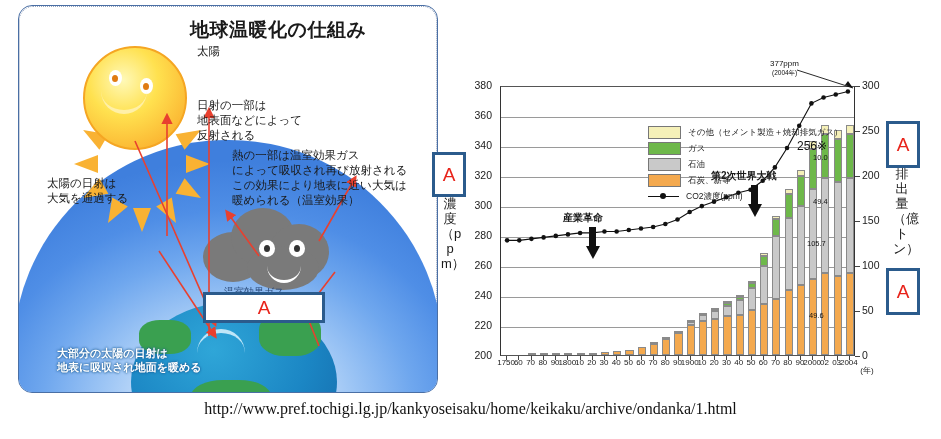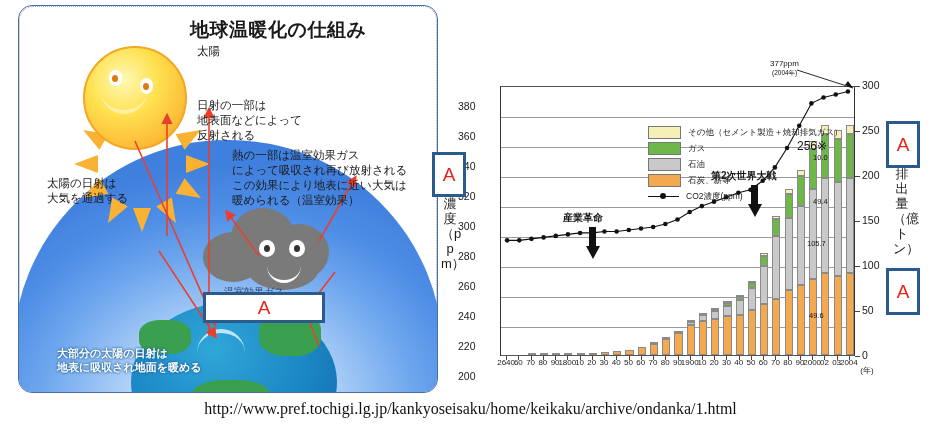--- a/index.html
+++ b/index.html
@@ -57,21 +57,21 @@
   #abox-ylabel-left{left:432px;top:152px;width:34px;height:45px;}
   #abox-ylabel-r1{left:886px;top:121px;width:34px;height:47px;}
   #abox-ylabel-r2{left:886px;top:268px;width:34px;height:47px;}
 
   
   #chart-panel{position:absolute;left:440px;top:60px;width:470px;height:330px;}
   #plot{position:absolute;left:60px;top:26px;width:355px;height:270px;
     border:1px solid #555;border-left:1.3px solid #333;border-right:1.3px solid #333;
     background:#fff;box-sizing:border-box;}
   .grid-line{position:absolute;left:0;width:100%;height:1px;background:#9a9a9a;}
-  .ytick{position:absolute;font-size:10.5px;width:34px;margin-top:21px;}
+  .ytick{position:absolute;font-size:10.5px;text-align:right;width:34px;}
   .ytick-r{position:absolute;font-size:10.5px;text-align:left;width:30px;}
   .tickmark{position:absolute;width:1px;height:4px;background:#444;}
   .tickmark-r{position:absolute;width:5px;height:1px;background:#444;}
   #bars{position:absolute;left:0;bottom:0;width:100%;height:100%;}
   .bar{position:absolute;bottom:0;box-sizing:border-box;}
   .seg{position:absolute;left:0;width:100%;box-sizing:border-box;border:0.5px solid #8a8a8a;}
   #xlabels{position:absolute;left:60px;top:298px;width:355px;height:14px;}
   .xlab{position:absolute;font-size:8px;text-align:center;width:22px;margin-left:-11px;
     white-space:nowrap;}
   #xunit{position:absolute;left:417px;top:306px;font-size:8px;line-height:9px;text-align:center;width:20px;}
@@ -424,21 +424,21 @@
       <div class="ytick-r" style="top: 154px; left: 422px;">150</div>
       <div class="tickmark-r" style="top: 161px; left: 415px;"></div>
       <div class="ytick-r" style="top: 109px; left: 422px;">200</div>
       <div class="tickmark-r" style="top: 116px; left: 415px;"></div>
       <div class="ytick-r" style="top: 64px; left: 422px;">250</div>
       <div class="tickmark-r" style="top: 71px; left: 415px;"></div>
       <div class="ytick-r" style="top: 19px; left: 422px;">300</div>
       <div class="tickmark-r" style="top: 26px; left: 415px;"></div>
     </div>
   <div id="xlabels">
-      <div class="xlab" style="left: 6.12069px;">2640</div>
+      <div class="xlab" style="left: 6.12069px;">1750</div>
       <div class="xlab" style="left: 18.3621px;">60</div>
       <div class="xlab" style="left: 30.6034px;">70</div>
       <div class="xlab" style="left: 42.8448px;">80</div>
       <div class="xlab" style="left: 55.0862px;">90</div>
       <div class="xlab" style="left: 67.3276px;">1800</div>
       <div class="xlab" style="left: 79.569px;">10</div>
       <div class="xlab" style="left: 91.8103px;">20</div>
       <div class="xlab" style="left: 104.052px;">30</div>
       <div class="xlab" style="left: 116.293px;">40</div>
       <div class="xlab" style="left: 128.534px;">50</div>

